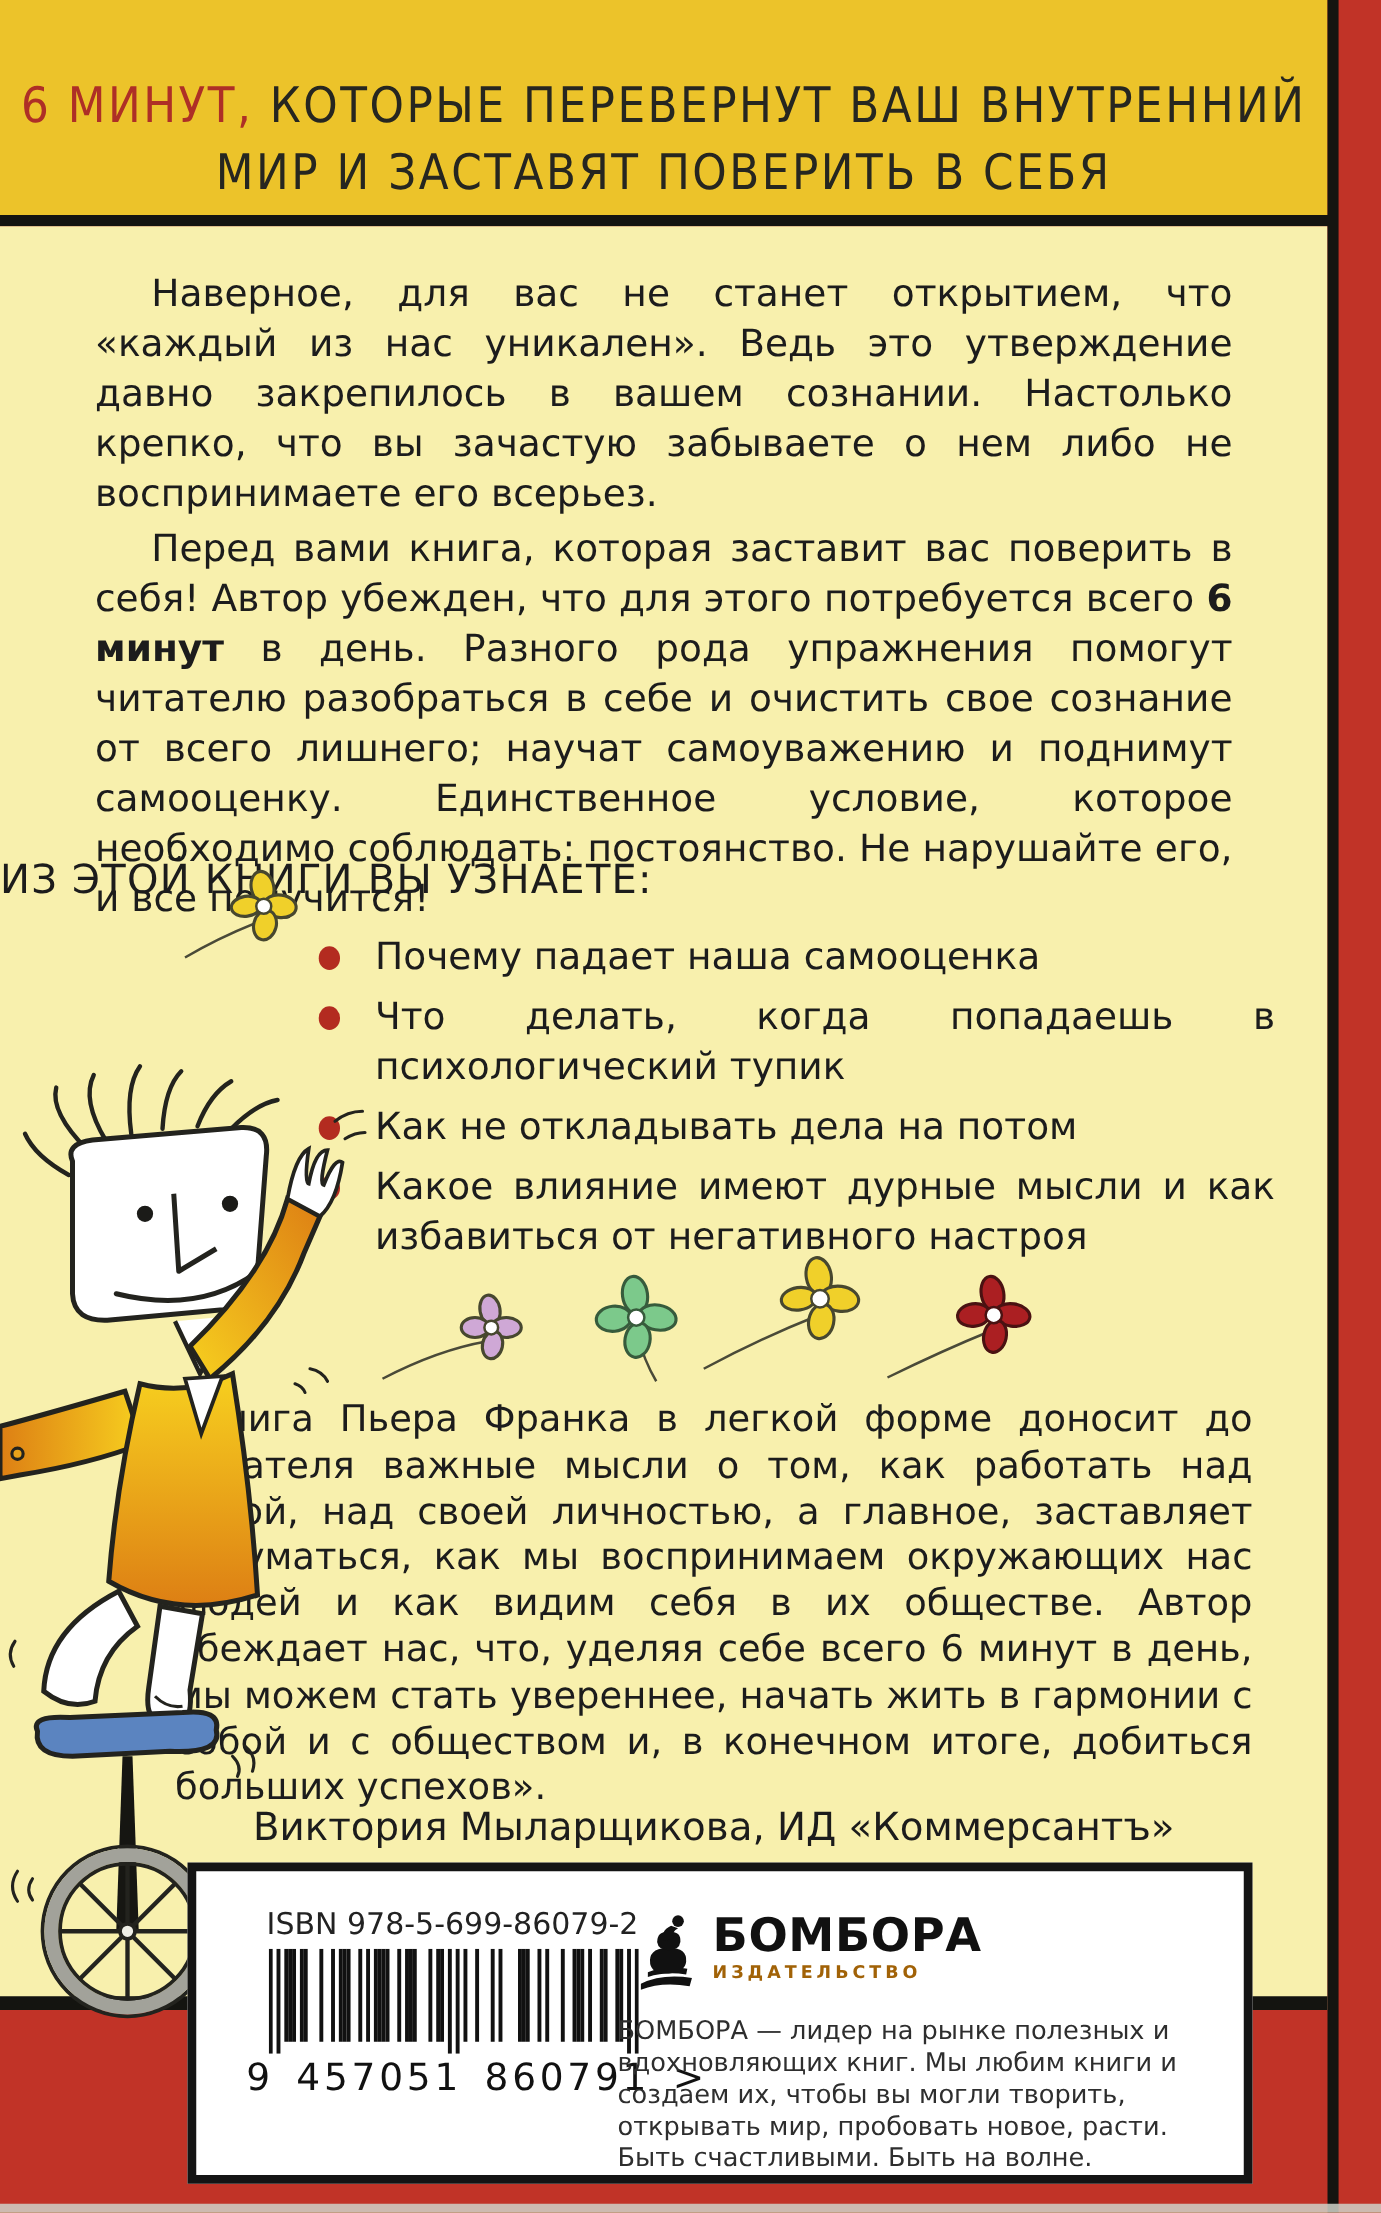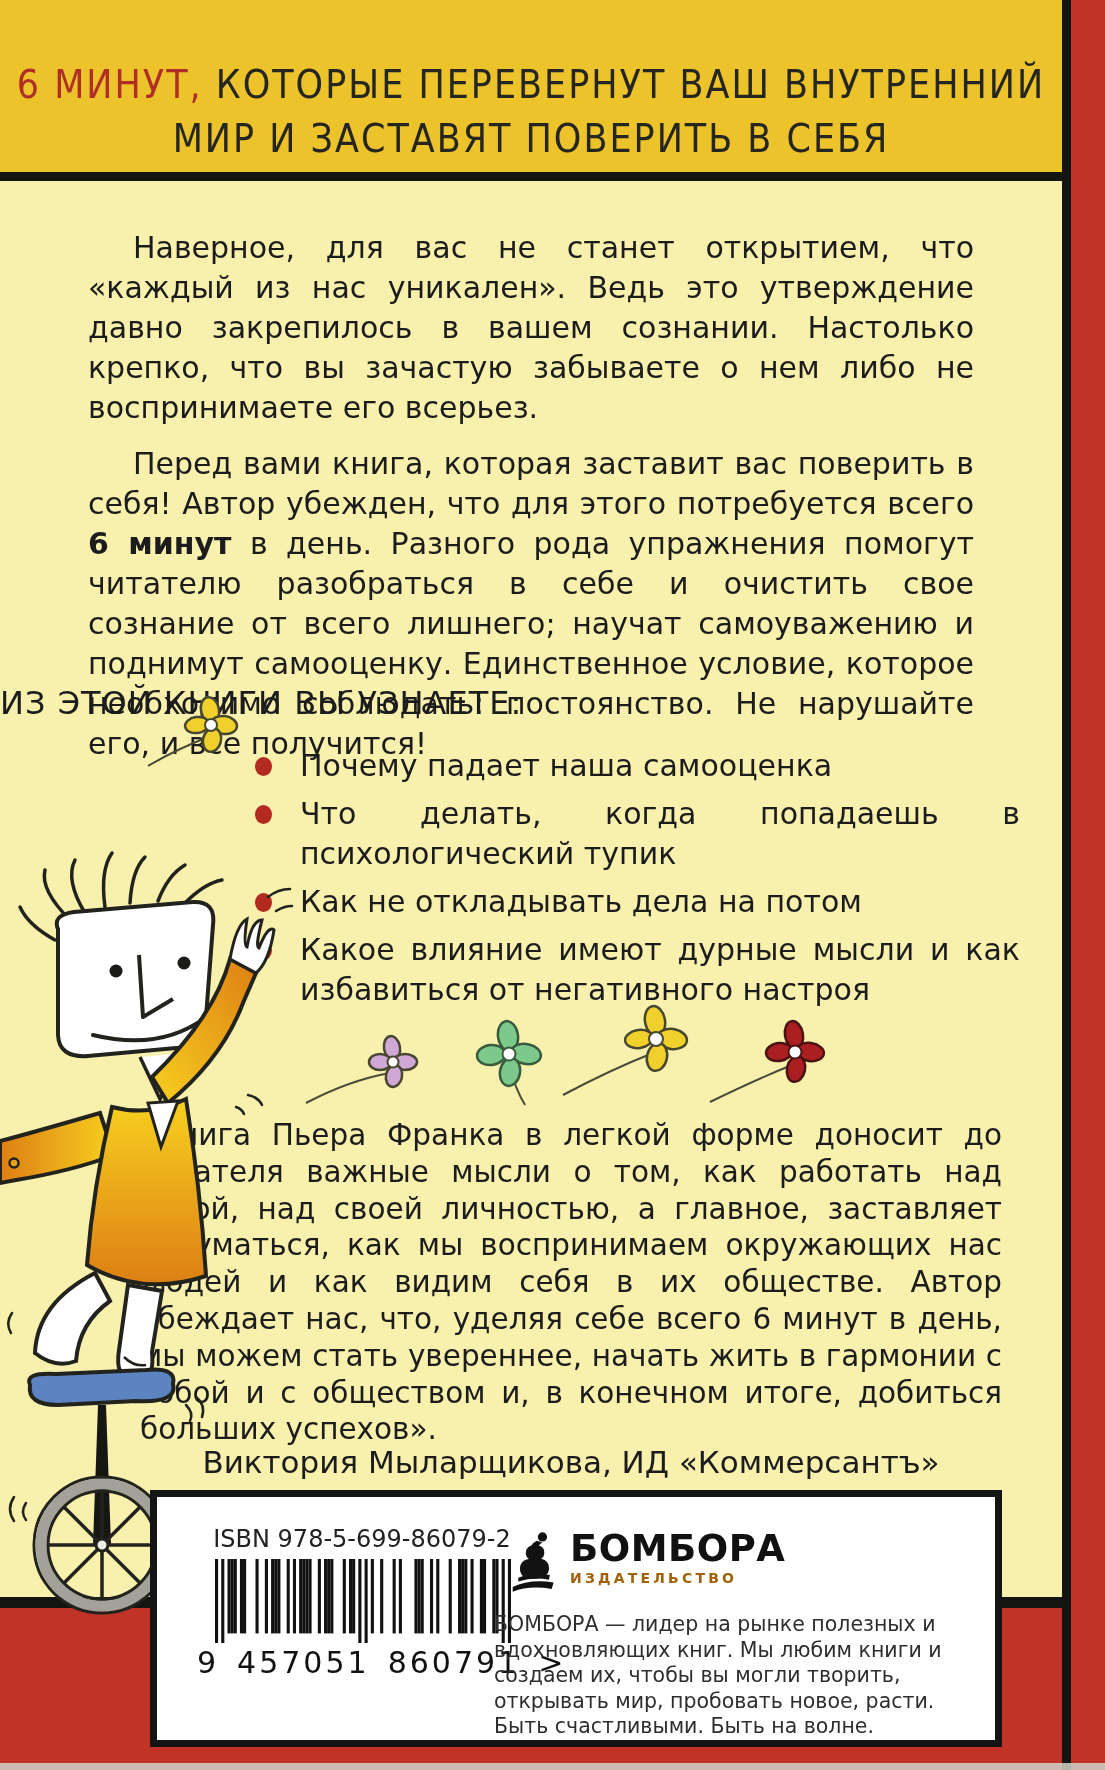--- a/index.html
+++ b/index.html
@@ -18,21 +18,21 @@
 
   
   .tagline{position:absolute;left:0;top:58px;width:1062px;text-align:center;
            font-size:35px;line-height:48px;letter-spacing:2px;font-weight:400;color:#262620;
            transform:scaleY(1.12);transform-origin:top center;}
   .tagline .hl{color:#ae2f26;}
 
   
   .intro{position:absolute;left:72px;top:212px;width:918px;font-size:30px;line-height:40px;
          text-align:justify;}
-  .intro p{margin:16px;text-indent:45px;}
+  .intro p{margin:4px;text-indent:45px;}
   .intro b{font-weight:700;}
 
   
   .learn-head{position:absolute;left:0;top:684px;width:1062px;text-align:left;
               font-size:32px;letter-spacing:1px;color:#1c1c1c;}
   .learn-list{position:absolute;left:255px;top:746px;width:765px;}
   .learn-item{display:flex;align-items:flex-start;margin-bottom:8px;}
   .dot{flex:0 0 17px;width:17px;height:19px;border-radius:50%;background:#b32b20;margin:11px 28px 0 0;}
   .learn-item span.txt{font-size:30px;line-height:40px;text-align:justify;display:block;flex:1;}
 

